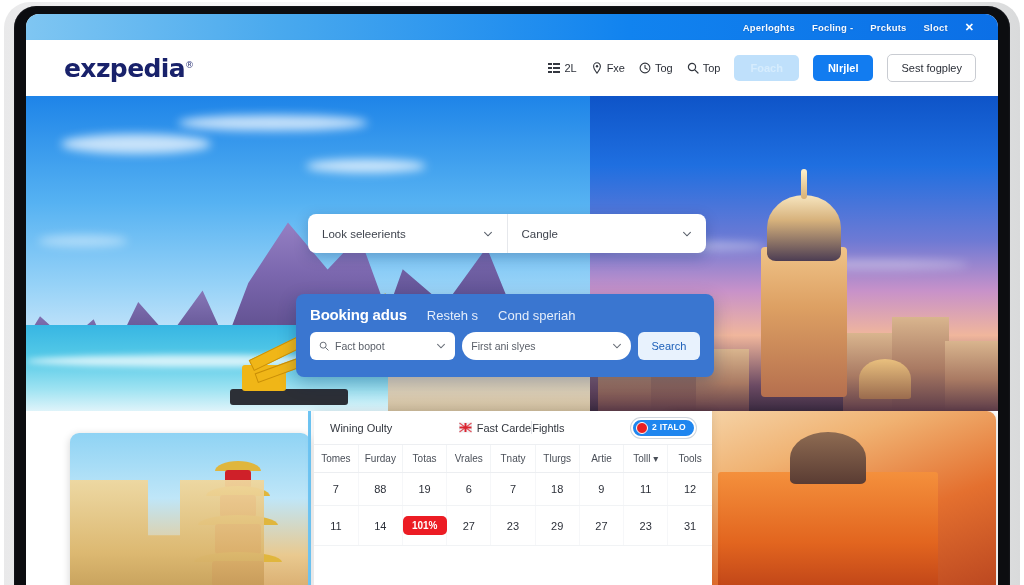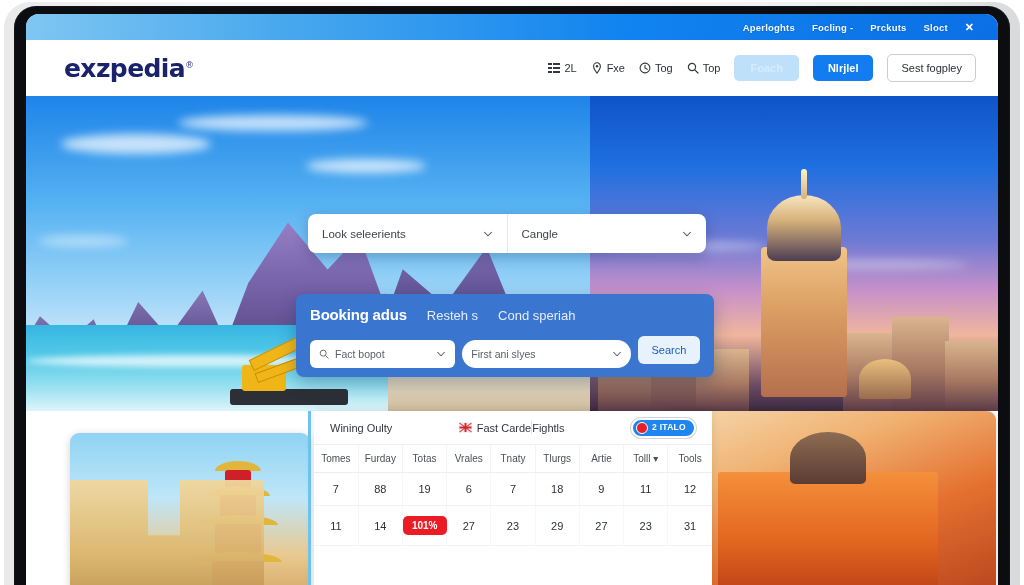--- a/index.html
+++ b/index.html
@@ -123,21 +123,21 @@
     background:#3a76d0;border-radius:8px;box-shadow:0 6px 18px rgba(10,40,90,.3);
     padding:12px 14px;box-sizing:border-box;
   }
   .booking-head{display:flex;align-items:baseline;gap:20px;}
   .booking-title{color:#ffffff;font-size:15px;font-weight:bold;letter-spacing:-.2px;}
   .booking-link{color:#e4edfa;font-size:13px;}
   .search-row{display:flex;align-items:center;gap:7px;margin-top:9px;}
   .search-field{
     background:#fff;border-radius:6px;height:28px;display:flex;align-items:center;
     justify-content:space-between;padding:0 9px;box-sizing:border-box;
-    font-size:10.5px;color:#5b6069;white-space:nowrap;margin-top:8px;
+    font-size:10.5px;color:#5b6069;white-space:nowrap;
   }
   .sf1{width:150px;}
   .sf2{width:174px;border-radius:14px;}
   .search-btn{
     width:64px;height:28px;background:#e8f2fd;color:#1c5fb8;border:none;border-radius:6px;
     font-size:11px;font-family:inherit;
   }
 
   
   .content{position:relative;height:185px;background:#ffffff;}

